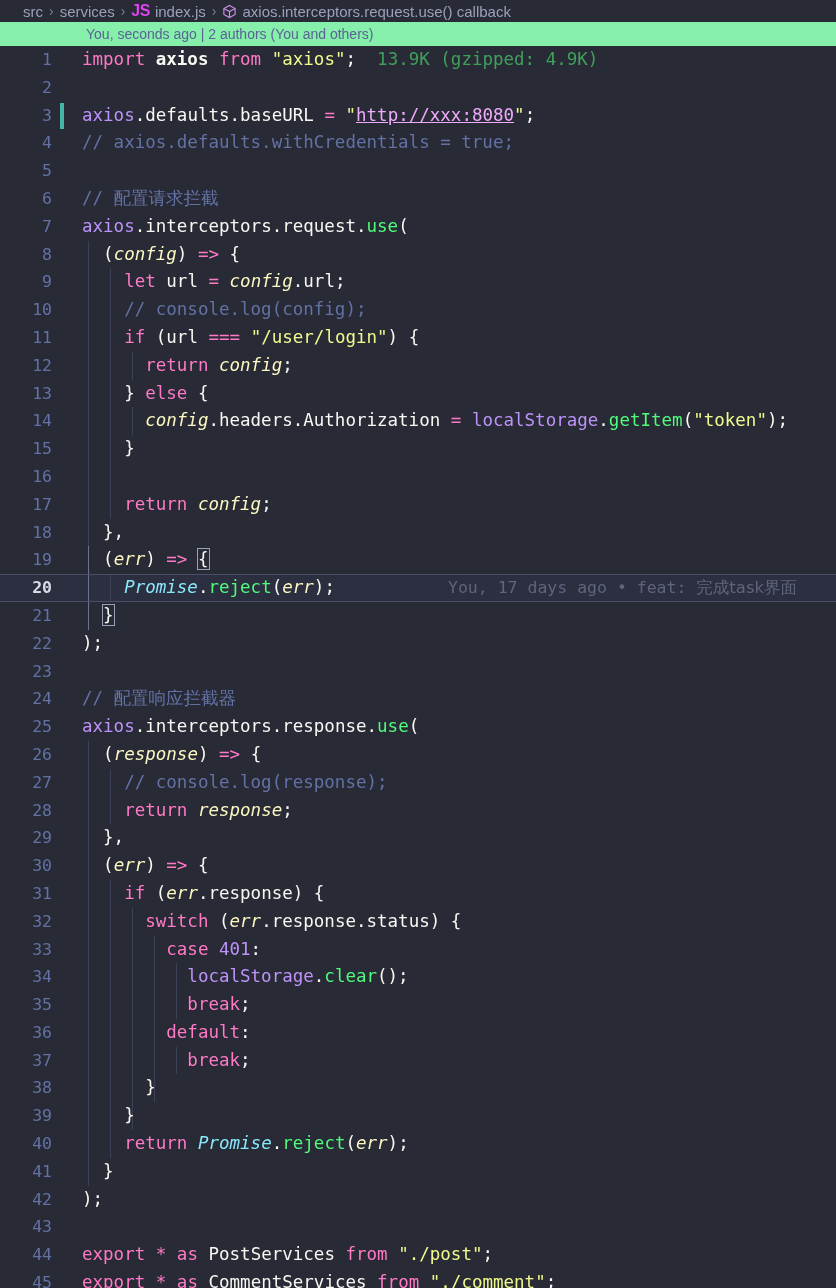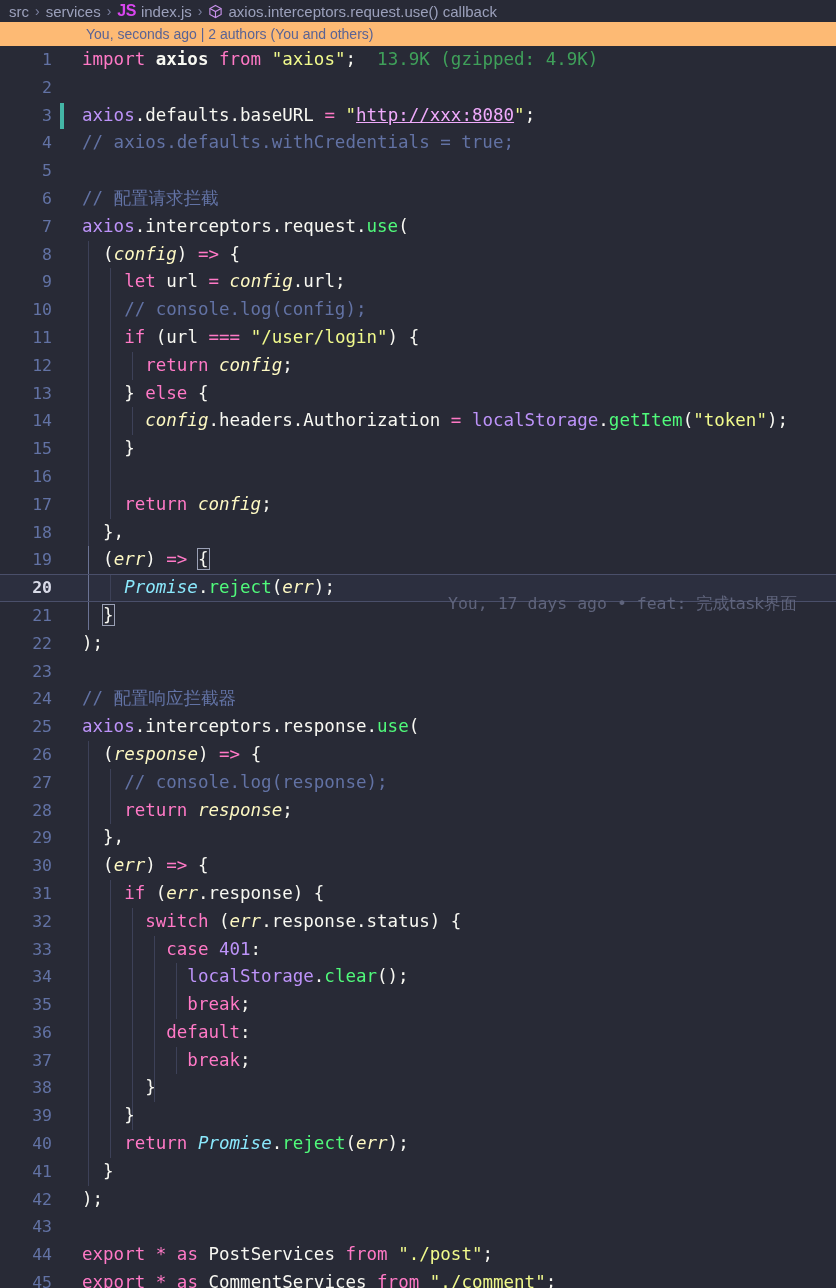--- a/index.html
+++ b/index.html
@@ -19,20 +19,21 @@
   #breadcrumb {
     height: 22px;
     display: flex;
     align-items: center;
     padding-left: 9px;
     font-family: "Liberation Sans", sans-serif;
     font-size: 15px;
     color: #9ba0bb;
     background: #282a36;
     white-space: nowrap;
+    margin-left: 14px;
   }
   .bc-seg { display: flex; align-items: center; }
   .bc-sep {
     color: #7b80a0;
     font-size: 14px;
     padding: 0 6px;
     line-height: 1;
   }
   .bc-js-icon {
     color: #d946ef;
@@ -51,21 +52,21 @@
 
   
   #codelens {
     height: 24px;
     display: flex;
     align-items: center;
     padding-left: 86px;
     font-family: "Liberation Sans", sans-serif;
     font-size: 14px;
     color: #5a6394;
-    background: #fdba74;
+    background: #86efac;
     white-space: nowrap;
   }
 
   
   #editor {
     position: relative;
     background: #282a36;
     height: 1242px;
     overflow: hidden;
   }
@@ -131,21 +132,21 @@
   
   .brmatch {
     outline: 1px solid #9aa0b5;
     outline-offset: 0px;
   }
 
   
   .blame {
     position: absolute;
     left: 448px;
-    top: 16px;
+    top: 0;
     color: #5f647c;
     font-size: 16.5px;
     font-family: "DejaVu Sans Mono", monospace;
     white-space: pre;
   }
   .blame .cjk { font-family: "DejaVu Sans", sans-serif; }
 
   
   .importcost {
     color: #3fa05a;

